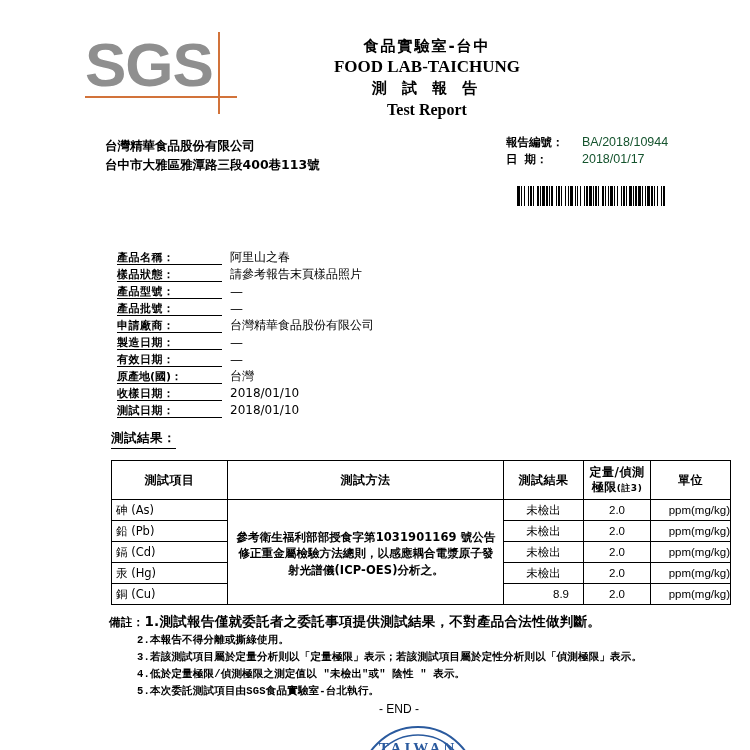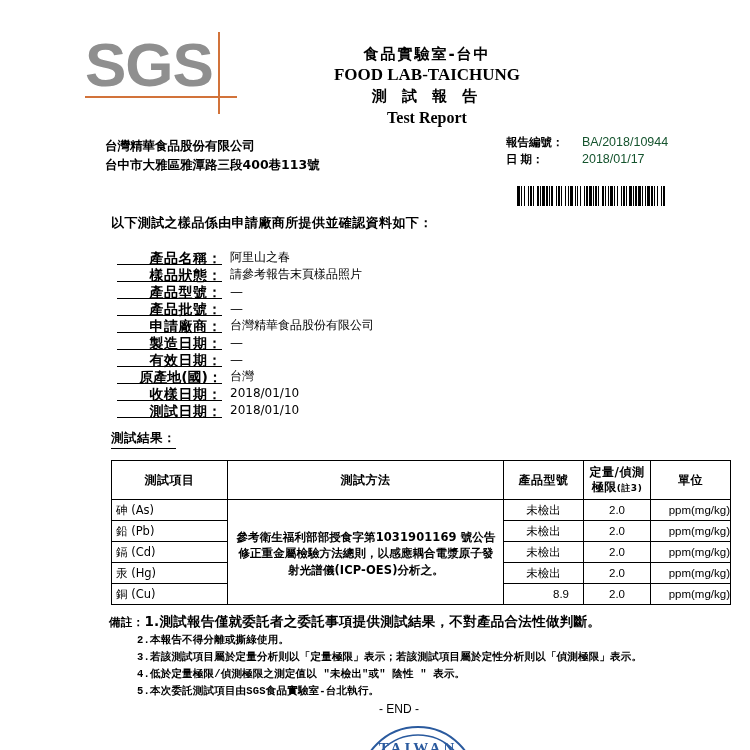--- a/index.html
+++ b/index.html
@@ -60,21 +60,21 @@
     left: 0px;
     top: 64px;
     width: 152px;
     height: 2px;
     background: #d2733a;
   }
 
   .title-block {
     position: absolute;
     left: 215px;
-    top: 44px;
+    top: 36px;
     width: 330px;
     text-align: center;
   }
   .title-cn1 {
     font-family: "DejaVu Sans", sans-serif;
     font-weight: bold;
     font-size: 15px;
     letter-spacing: 2px;
     line-height: 20px;
     color: #000;
@@ -122,21 +122,21 @@
     top: 134px;
     width: 285px;
   }
   .meta-row {
     display: flex;
     line-height: 17px;
     font-size: 12px;
   }
   .meta-label {
     width: 76px;
-    font-family: Liberation Serif, serif;
+    font-family: Liberation Mono, monospace;
     font-weight: bold;
     font-size: 11.5px;
     color: #000;
     white-space: nowrap;
   }
   .meta-value {
     font-family: "Liberation Sans", sans-serif;
     font-size: 12.5px;
     color: #14532d;
     white-space: nowrap;
@@ -184,28 +184,27 @@
   }
   .si-row {
     display: flex;
     height: 17px;
     align-items: flex-start;
   }
   .si-label {
     width: 105px;
     font-family: "DejaVu Sans", sans-serif;
     font-weight: bold;
-    font-size: 14px;
+    font-size: 11px;
     color: #000;
     white-space: nowrap;
     border-bottom: 1px solid #000;
     height: 15px;
     box-sizing: border-box;
     letter-spacing: 0.5px;
-    text-align: right;
   }
   .si-label.wide {
     letter-spacing: 0px;
   }
   .si-value {
     margin-left: 8px;
     font-family: "DejaVu Sans", sans-serif;
     font-size: 12px;
     color: #000;
     white-space: nowrap;
@@ -386,21 +385,20 @@
       <span class="meta-value">BA/2018/10944</span>
     </div>
     <div class="meta-row">
       <span class="meta-label">日 期：</span>
       <span class="meta-value">2018/01/17</span>
     </div>
   </div>
   <div class="meta-divider"></div>
   <div class="barcode" id="barcode"><span style="width:3px;background:#000"></span><span style="width:1px;background:transparent"></span><span style="width:1px;background:#000"></span><span style="width:2px;background:transparent"></span><span style="width:1px;background:#000"></span><span style="width:3px;background:transparent"></span><span style="width:1px;background:#000"></span><span style="width:1px;background:transparent"></span><span style="width:2px;background:#000"></span><span style="width:1px;background:transparent"></span><span style="width:1px;background:#000"></span><span style="width:3px;background:transparent"></span><span style="width:2px;background:#000"></span><span style="width:1px;background:transparent"></span><span style="width:1px;background:#000"></span><span style="width:1px;background:transparent"></span><span style="width:3px;background:#000"></span><span style="width:1px;background:transparent"></span><span style="width:2px;background:#000"></span><span style="width:1px;background:transparent"></span><span style="width:1px;background:#000"></span><span style="width:1px;background:transparent"></span><span style="width:2px;background:#000"></span><span style="width:3px;background:transparent"></span><span style="width:1px;background:#000"></span><span style="width:1px;background:transparent"></span><span style="width:2px;background:#000"></span><span style="width:1px;background:transparent"></span><span style="width:1px;background:#000"></span><span style="width:3px;background:transparent"></span><span style="width:1px;background:#000"></span><span style="width:2px;background:transparent"></span><span style="width:1px;background:#000"></span><span style="width:1px;background:transparent"></span><span style="width:3px;background:#000"></span><span style="width:2px;background:transparent"></span><span style="width:1px;background:#000"></span><span style="width:1px;background:transparent"></span><span style="width:1px;background:#000"></span><span style="width:2px;background:transparent"></span><span style="width:1px;background:#000"></span><span style="width:3px;background:transparent"></span><span style="width:1px;background:#000"></span><span style="width:1px;background:transparent"></span><span style="width:2px;background:#000"></span><span style="width:1px;background:transparent"></span><span style="width:3px;background:#000"></span><span style="width:1px;background:transparent"></span><span style="width:1px;background:#000"></span><span style="width:1px;background:transparent"></span><span style="width:2px;background:#000"></span><span style="width:1px;background:transparent"></span><span style="width:1px;background:#000"></span><span style="width:3px;background:transparent"></span><span style="width:2px;background:#000"></span><span style="width:1px;background:transparent"></span><span style="width:1px;background:#000"></span><span style="width:2px;background:transparent"></span><span style="width:1px;background:#000"></span><span style="width:1px;background:transparent"></span><span style="width:3px;background:#000"></span><span style="width:1px;background:transparent"></span><span style="width:1px;background:#000"></span><span style="width:2px;background:transparent"></span><span style="width:1px;background:#000"></span><span style="width:3px;background:transparent"></span><span style="width:1px;background:#000"></span><span style="width:1px;background:transparent"></span><span style="width:2px;background:#000"></span><span style="width:1px;background:transparent"></span><span style="width:1px;background:#000"></span><span style="width:2px;background:transparent"></span><span style="width:3px;background:#000"></span><span style="width:1px;background:transparent"></span><span style="width:1px;background:#000"></span><span style="width:1px;background:transparent"></span><span style="width:2px;background:#000"></span><span style="width:1px;background:transparent"></span><span style="width:3px;background:#000"></span><span style="width:1px;background:transparent"></span><span style="width:1px;background:#000"></span><span style="width:2px;background:transparent"></span><span style="width:1px;background:#000"></span><span style="width:1px;background:transparent"></span><span style="width:3px;background:#000"></span><span style="width:1px;background:transparent"></span><span style="width:2px;background:#000"></span><span style="width:1px;background:transparent"></span><span style="width:1px;background:#000"></span><span style="width:2px;background:transparent"></span><span style="width:1px;background:#000"></span><span style="width:3px;background:transparent"></span><span style="width:1px;background:#000"></span><span style="width:1px;background:transparent"></span><span style="width:2px;background:#000"></span><span style="width:1px;background:transparent"></span></div>
 
-  <div class="intro">以下測試之樣品係由申請廠商所提供並確認資料如下：</div>
 
   <div class="sample-info" id="sample-info">
       <div class="si-row">
         <span class="si-label">產品名稱：</span>
         <span class="si-value">阿里山之春</span>
       </div>
       <div class="si-row">
         <span class="si-label">樣品狀態：</span>
         <span class="si-value">請參考報告末頁樣品照片</span>
       </div>
@@ -445,21 +443,21 @@
       <col class="col-item">
         <col class="col-method">
         <col class="col-result">
         <col class="col-limit">
         <col class="col-unit">
     </colgroup>
     <thead>
       <tr>
         <th>測試項目</th>
         <th>測試方法</th>
-        <th>產品型號</th>
+        <th>測試結果</th>
         <th class="th-2line">
           <div>定量/偵測</div>
           <div><span>極限</span><span class="th-note">(註3)</span></div>
         </th>
         <th>單位</th>
       </tr>
     </thead>
     <tbody id="results-body">
         <tr>
           <td class="cell-item">砷 (As)</td>

